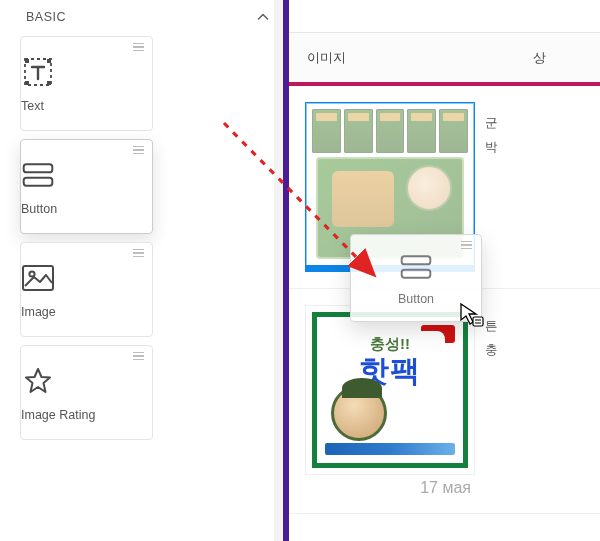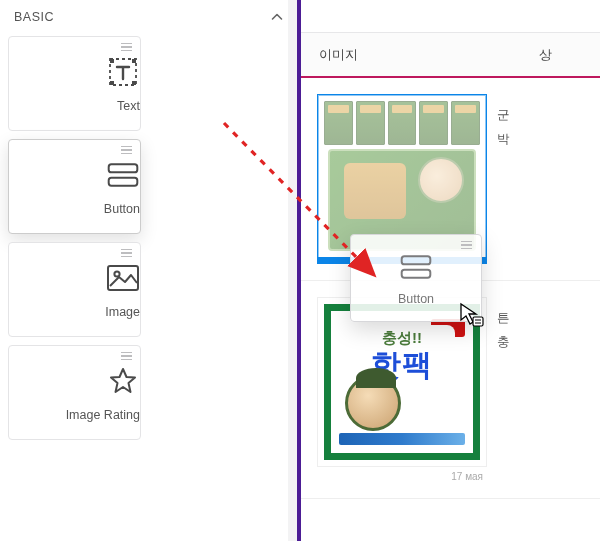--- a/index.html
+++ b/index.html
@@ -1,62 +1,62 @@
 <!DOCTYPE html>
 <html><head>
 <meta charset="utf-8">
 <style>
   * { box-sizing: border-box; margin: 0; padding: 0; }
   html, body { width: 600px; height: 541px; font-family: -apple-system, "Segoe UI", Arial, sans-serif; font-size: 13px; color: #333; overflow: hidden; background:#fff; }
   .app { display:flex; height:541px; }
   
-  .panel { width: 301px; height: 100%; background:#fff; border-right:4px solid #4c1d95; position:relative; }
+  .panel { width: 277px; height: 100%; background:#fff; border-right:6px solid #4c1d95; position:relative;margin-left:12px; }
   .scroll-edge { position:absolute; right:0; top:0; width:9px; height:100%; background:#f3f3f4; }
   .accordion-header { display:flex; align-items:center; justify-content:space-between; padding:10px 14px 12px 14px; color:#555; font-size:12.5px; letter-spacing:.5px; }
   .chevron-up { width:12px; height:12px; }
   .grid { display:flex; flex-wrap:wrap; gap:8px; padding:0 8px 8px 8px; width: 287px; }
-  .widget-card { width:133px; height:95px; border:1px solid #e4e4e6; border-radius:4px; background:#fff; position:relative; display:flex; flex-direction:column; align-items:flex-end; justify-content:center; gap:10px; cursor:grab; }
+  .widget-card { width:133px; height:95px; border:1px solid #e4e4e6; border-radius:4px; background:#fff; position:relative; display:flex; flex-direction:column; align-items:flex-start; justify-content:center; gap:10px; cursor:grab; }
   .widget-card.dragging { box-shadow:0 6px 18px rgba(0,0,0,.12); border-color:#ccc; }
   .grip { position:absolute; top:6px; right:8px; display:flex; flex-direction:column; gap:2px; }
   .grip span { width:11px; height:1.3px; background:#bdbdbf; }
   .widget-icon { width:34px; height:34px; display:flex; align-items:center; justify-content:center; color:#4a4a4a; }
   .widget-label { font-size:12.5px; color:#555; }
 
   
   .canvas { flex:1; height:100%; background:#fff; position:relative; }
   .spacer-top { height:32px; }
-  .table-head { height:46px; border-top:1px solid #e7e7e9; border-bottom:2px solid #be185d; background:#fbfbfb; display:flex; align-items:center; }
+  .table-head { height:54px; border-top:1px solid #e7e7e9; border-bottom:4px solid #be185d; background:#fbfbfb; display:flex; align-items:center; }
   .th1 { flex:0 0 196px; padding-left:18px; font-size:13px; color:#444; }
   .th2 { flex:1; text-align:center; font-size:13px; color:#444; padding-right:6px;}
   .row { display:flex; border-bottom:1px solid #eee; }
   .cell-img { flex:0 0 196px; padding:16px 10px 16px 16px; }
   .cell-txt { flex:1; padding:26px 0 0 0; font-size:12.5px; color:#555; line-height:1.9; }
   .thumb { width:170px; height:170px; background:#fff; border:1px solid #eee; position:relative; }
   .thumb.sel { outline:2px solid #0b85e8; outline-offset:-2px; }
   .thumb.sel::after { content:""; position:absolute; left:0; right:0; bottom:0; height:6px; background:#0b85e8; }
 
   
   .boxes-row { position:absolute; top:6px; left:6px; right:6px; height:44px; display:flex; gap:3px; }
   .box-mini { flex:1; background:linear-gradient(#3b7a1f,#2a5e14); border:1px solid #1e4a0e; border-radius:1px; position:relative; }
   .box-mini::before{content:"";position:absolute;top:3px;left:3px;right:3px;height:8px;background:#d6a23a;border-radius:1px;}
   .pack { position:absolute; top:54px; left:10px; right:10px; bottom:12px; border-radius:4px; background:linear-gradient(135deg,#3e8a22,#2e6e18); border:2px solid #8cb86d; overflow:hidden; }
   .pack .inner { position:absolute; top:12px; left:14px; width:62px; height:56px; background:linear-gradient(#d29a34,#b87f22); border-radius:6px; }
   .pack .face { position:absolute; top:6px; right:10px; width:46px; height:46px; border-radius:50%; background:radial-gradient(circle at 40% 40%, #f3d9b3, #d8ac78); border:2px solid #6b8f4a;}
   .overlay-dim { position:absolute; inset:0; background:rgba(255,255,255,.55); }
 
   
-  .thumbB-inner { position:absolute; inset:6px; border:7px solid #15803d; background:#fff; }
+  .thumbB-inner { position:absolute; inset:6px; border:5px solid #15803d; background:#fff; }
   .logoB { position:absolute; top:14px; left:18px; right:18px; height:58px; border-radius:8px; background:#fff; display:flex; flex-direction:column; align-items:center; justify-content:center; gap:2px; }
   .logoB .k1 { font-size:15px; font-weight:700; color:#4a7b3b; }
   .logoB .k2 { font-size:30px; font-weight:900; color:#1d4ed8; letter-spacing:1px; line-height:1; }
   .ribbon { position:absolute; top:8px; right:8px; width:34px; height:18px; background:#cf1111; border-radius:3px; }
   .soldier { position:absolute; left:14px; bottom:22px; width:56px; height:56px; border-radius:50%; background:radial-gradient(circle at 40% 35%, #f5dcb7, #caa16f); border:3px solid #4c6b37; }
   .soldier::after{content:"";position:absolute;top:-10px;left:8px;width:40px;height:20px;border-radius:50% 50% 0 0;background:#3e5a2f;}
   .stripB { position:absolute; left:8px; right:8px; bottom:8px; height:12px; background:linear-gradient(90deg,#1d64b6,#2f7bcc,#6bb0e8); border-radius:2px; }
-  .date-under { font-size:10px; color:#aaa; text-align:right; padding:4px 4px 0 0;}
+  .date-under { font-size:16px; color:#aaa; text-align:right; padding:4px 4px 0 0;}
 
   
   .ghost { position:absolute; width:132px; height:88px; border:1px solid #d7d7da; border-radius:4px; background:rgba(255,255,255,.88); box-shadow:0 8px 22px rgba(0,0,0,.15); left:350px; top:234px; display:flex; flex-direction:column; align-items:center; justify-content:center; gap:8px; }
   .ghost .grip{top:6px;right:9px;}
   .ghost .widget-icon svg rect { stroke:#7b7b7d;}
   .ghost-label { font-size:12.5px; color:#777;}
   .cursor-drag { position:absolute; left:459px; top:302px; }
 
   
   .arrow-svg { position:absolute; left:190px; top:105px; pointer-events:none; }

